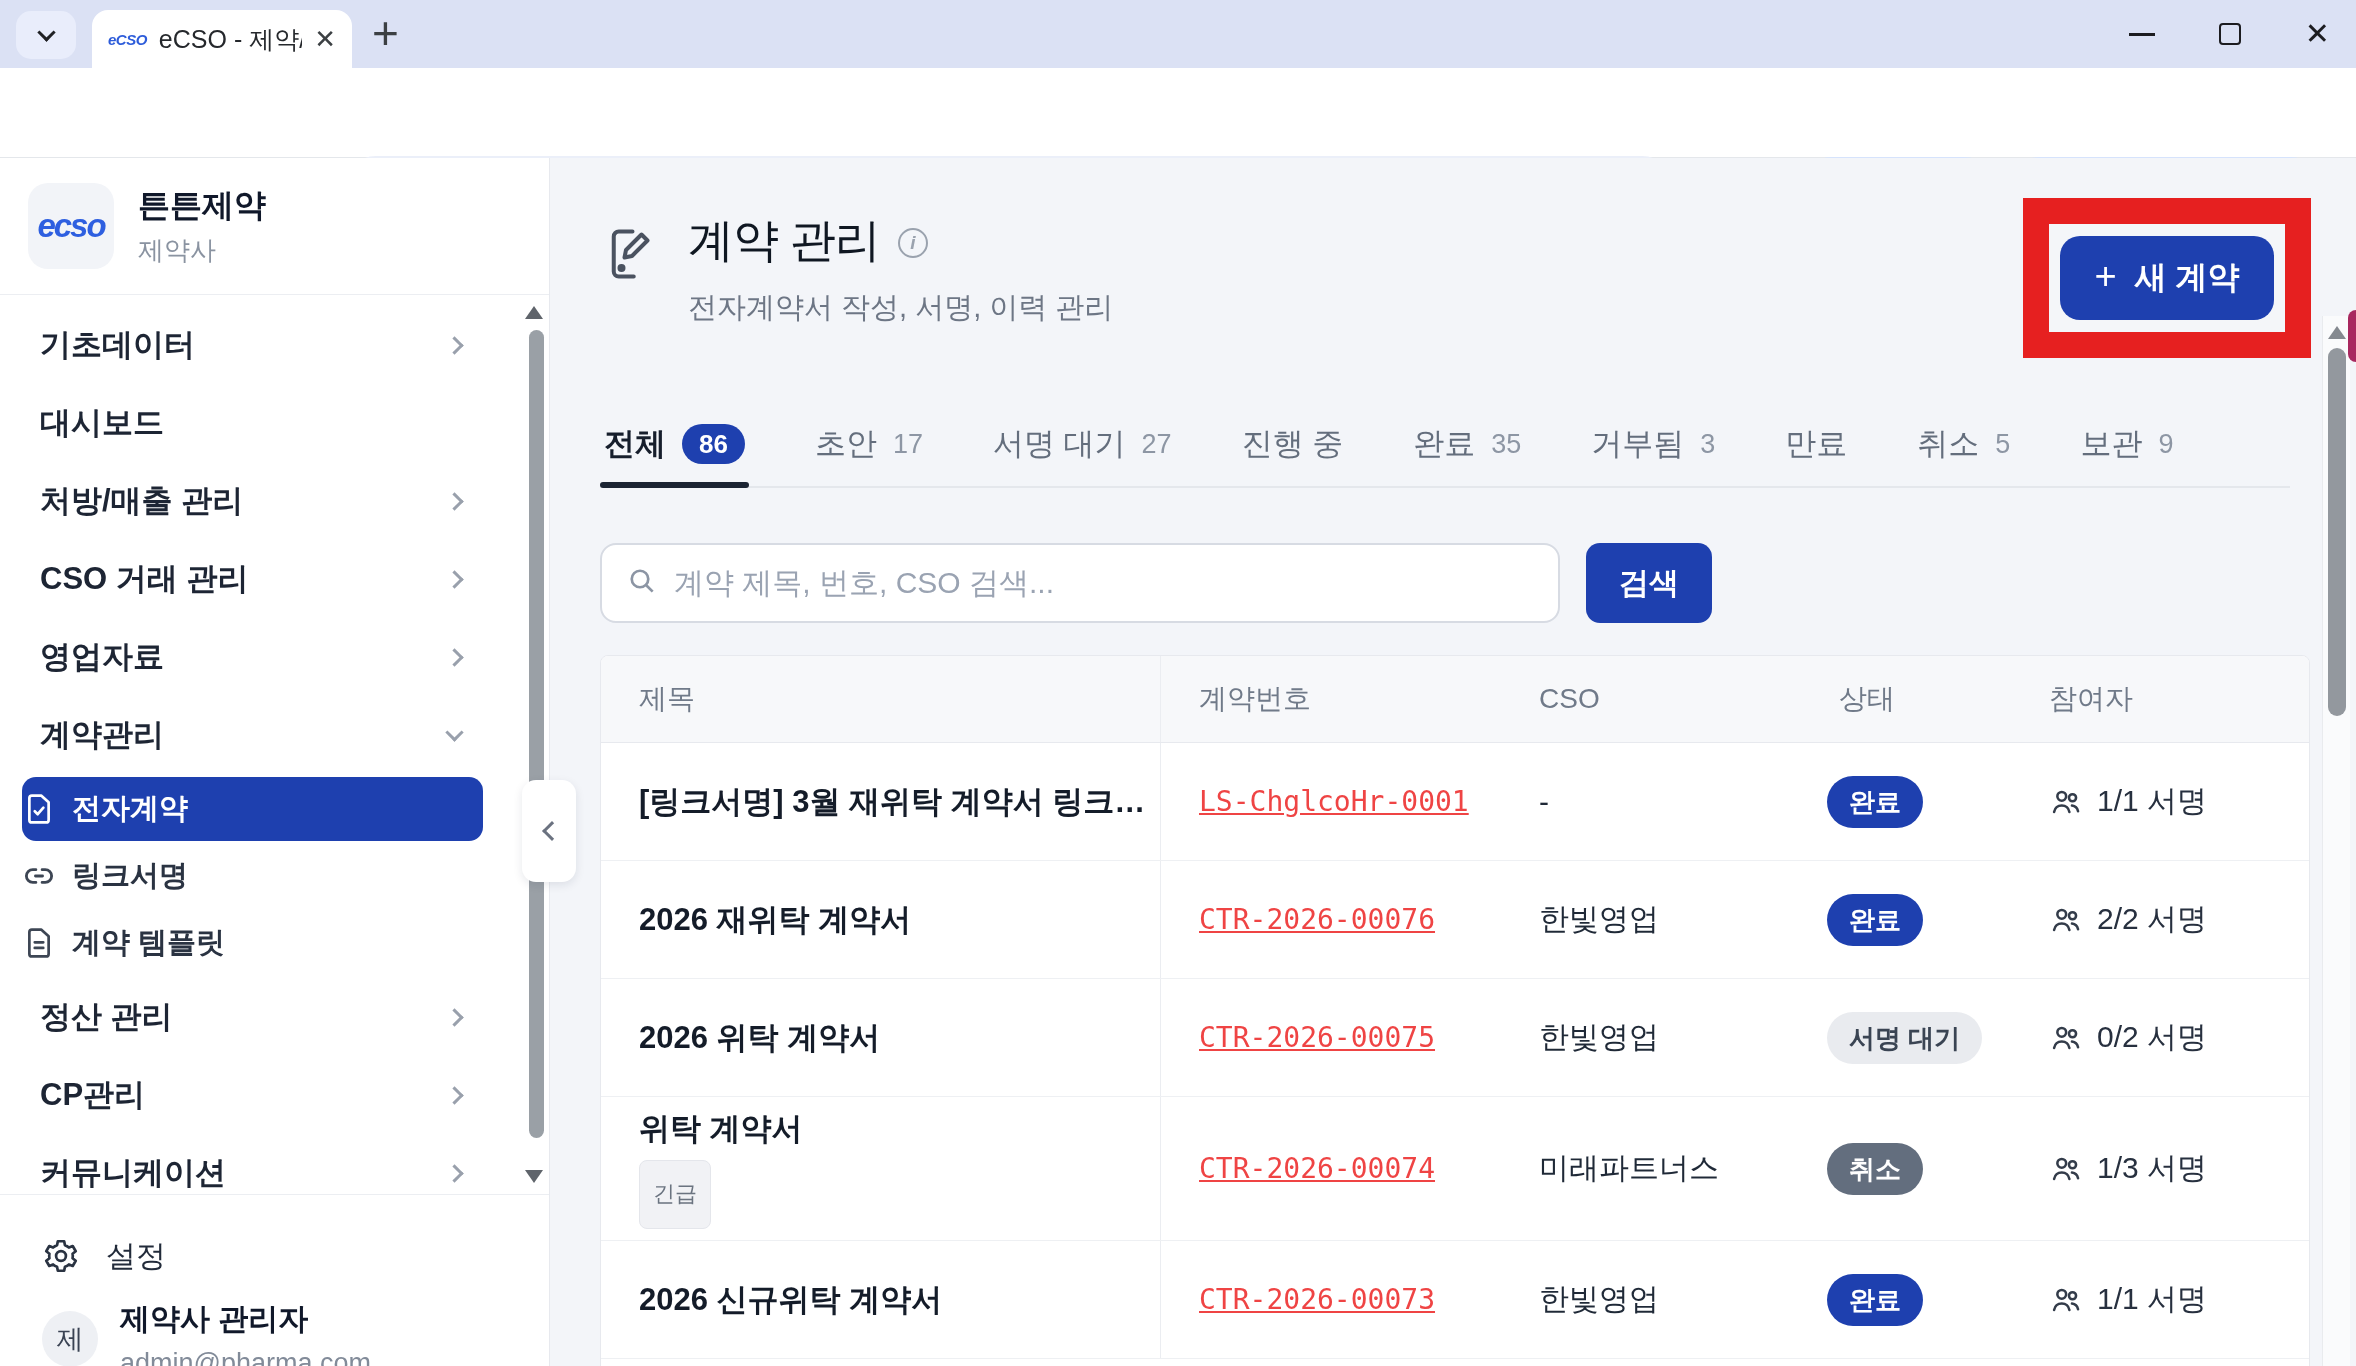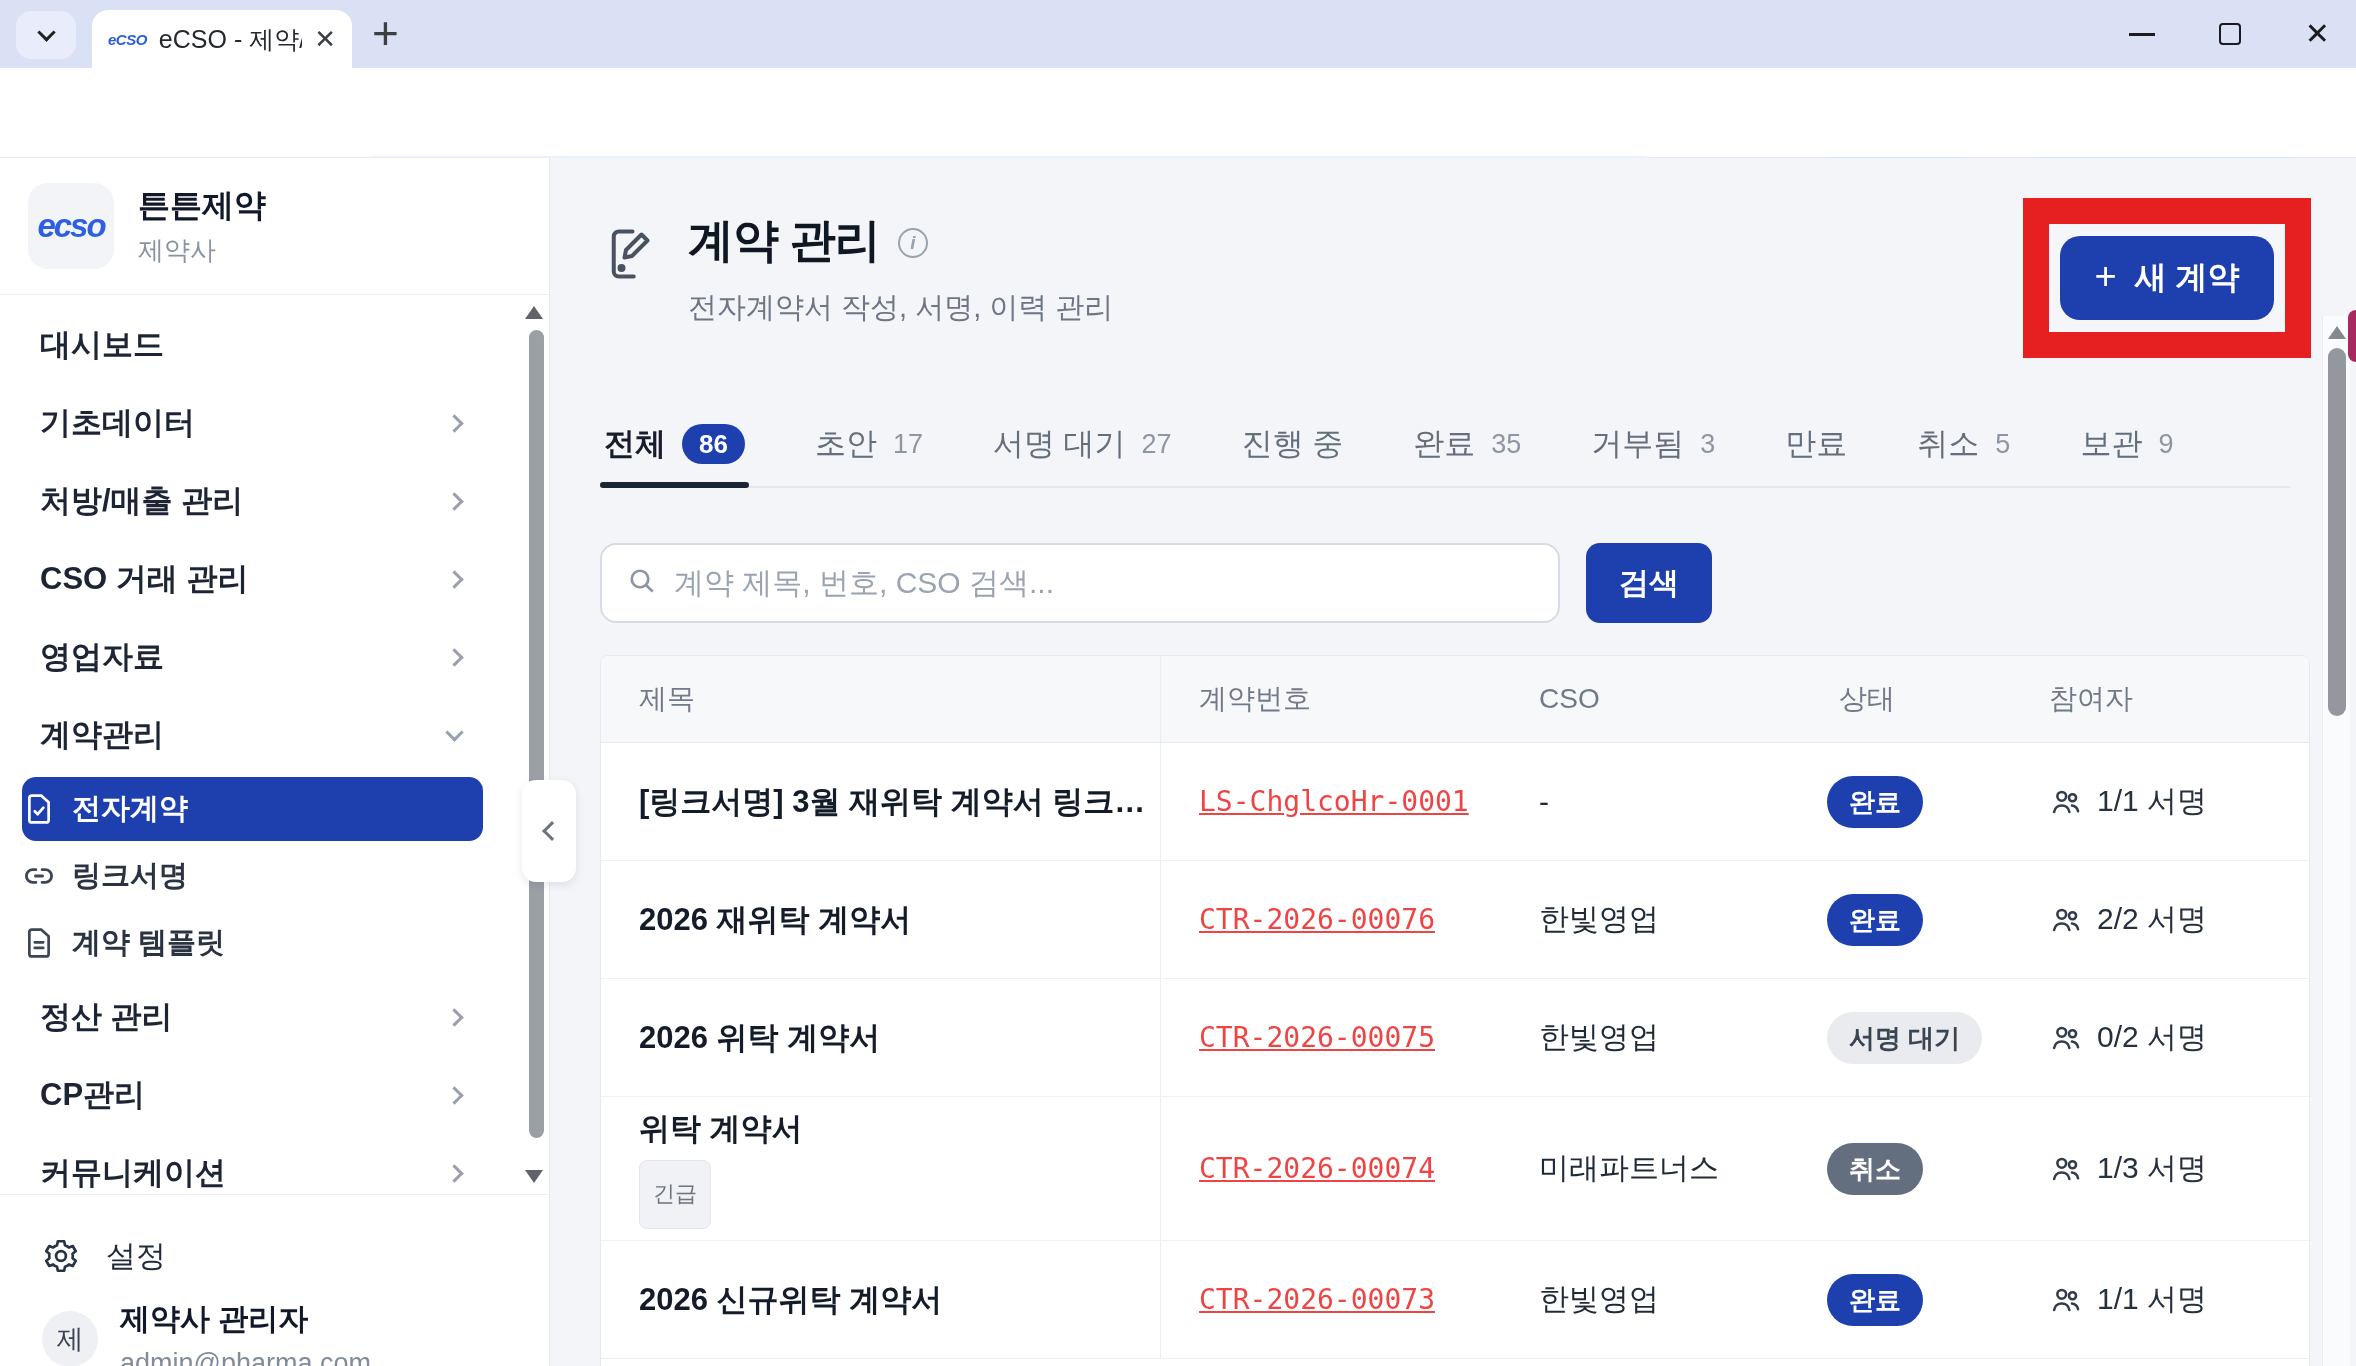--- a/index.html
+++ b/index.html
@@ -93,21 +93,21 @@
     border-radius:14px; box-shadow:0 3px 10px rgba(20,30,60,.10); display:flex; align-items:center;
     justify-content:center; z-index:6; }
   .chev-l { width:14px; height:14px; border-left:3px solid #6b7280; border-bottom:3px solid #6b7280;
     transform:rotate(45deg); margin-left:5px; }
 
   
   .main { position:absolute; left:551px; top:0; width:1771px; height:100%; overflow:hidden; }
   .page-head { position:absolute; left:49px; top:52px; display:flex; gap:28px; }
   .ph-icon { margin-top:14px; }
   .page-title-row { display:flex; align-items:center; gap:18px; }
-  .page-title { font-size:46px; font-weight:700; color:#0f1722; letter-spacing:-1px; }
+  .page-title { font-size:46px; font-weight:400; color:#0f1722; letter-spacing:-1px; }
   .info-i { width:30px; height:30px; border:2px solid #9aa2ae; border-radius:50%; color:#9aa2ae;
     font-size:19px; font-style:italic; font-weight:700; display:flex; align-items:center; justify-content:center; margin-top:4px; }
   .page-sub { font-size:29px; color:#6d7685; margin-top:16px; }
   .red-box { position:absolute; left:1472px; top:40px; width:288px; height:160px; border:26px solid #e62020;
     background:#f4f6f9; display:flex; align-items:center; justify-content:center; }
   .new-btn { width:214px; height:84px; background:#1e40af; border:0; border-radius:20px; color:#fff;
     font-size:32px; font-weight:600; display:flex; align-items:center; justify-content:center; gap:18px;
     font-family:inherit; }
   .plus-glyph { font-size:38px; font-weight:400; margin-top:-4px; }
 
@@ -226,25 +226,25 @@
         <div class="logo-sq">
           <span class="logo-txt">ecso</span>
         </div>
         <div>
           <div class="org-name">튼튼제약</div>
           <div class="org-type">제약사</div>
         </div>
       </div>
       <nav class="menu">
           <div class="mi">
+            <span class="lbl">기초데이터</span>
+            <span class="mchev right"></span>
+          </div>
+          <div class="mi">
             <span class="lbl">대시보드</span>
-          </div>
-          <div class="mi">
-            <span class="lbl">기초데이터</span>
-            <span class="mchev right"></span>
           </div>
           <div class="mi">
             <span class="lbl">처방/매출 관리</span>
             <span class="mchev right"></span>
           </div>
           <div class="mi">
             <span class="lbl">CSO 거래 관리</span>
             <span class="mchev right"></span>
           </div>
           <div class="mi">

